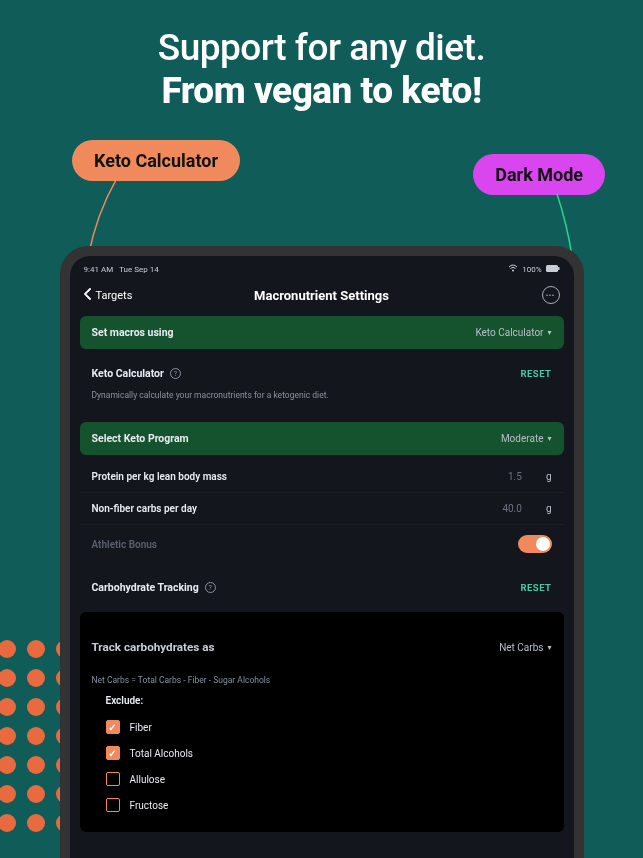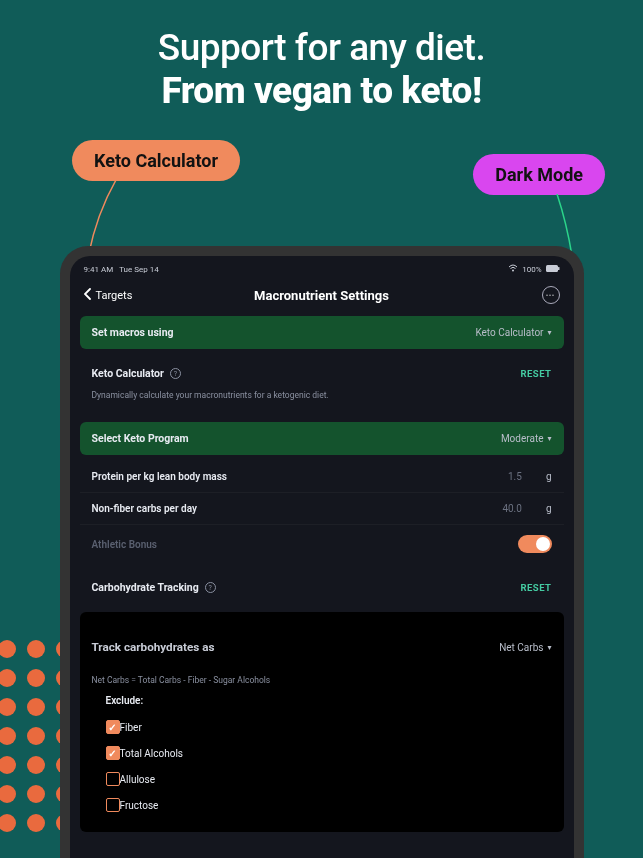--- a/index.html
+++ b/index.html
@@ -148,21 +148,21 @@
   .carb-card {
     margin: 8px 10px 6px;
     background: #000000;
     border-radius: 6px;
     padding: 28px 12px 14px;
   }
   .formula { font-size: 8.5px; color: #8a90a0; margin-top: 21px; }
   .exclude { margin-top: 10px; }
   .exclude-title { font-size: 10px; color: #e8ebf2; font-weight: 600; margin-bottom: 8px; padding-left: 14px; }
   .check-row {
-    display: flex; align-items: center; 
+    display: flex; align-items: center; gap: 10px;
     padding: 6px 0 6px 14px;
     font-size: 10px; color: #e8ebf2;
   }
   .checkbox {
     width: 14px; height: 14px; border: 1.5px solid #f08a5d;
     border-radius: 2px; display: flex; align-items: center; justify-content: center;
   }
   .checkbox.checked { background: #f08a5d; }
   .checkbox.checked::after { content: "✓"; font-size: 10px; color: #fff; font-weight: 700; }
   .chevron-down { font-size: 8px; }

